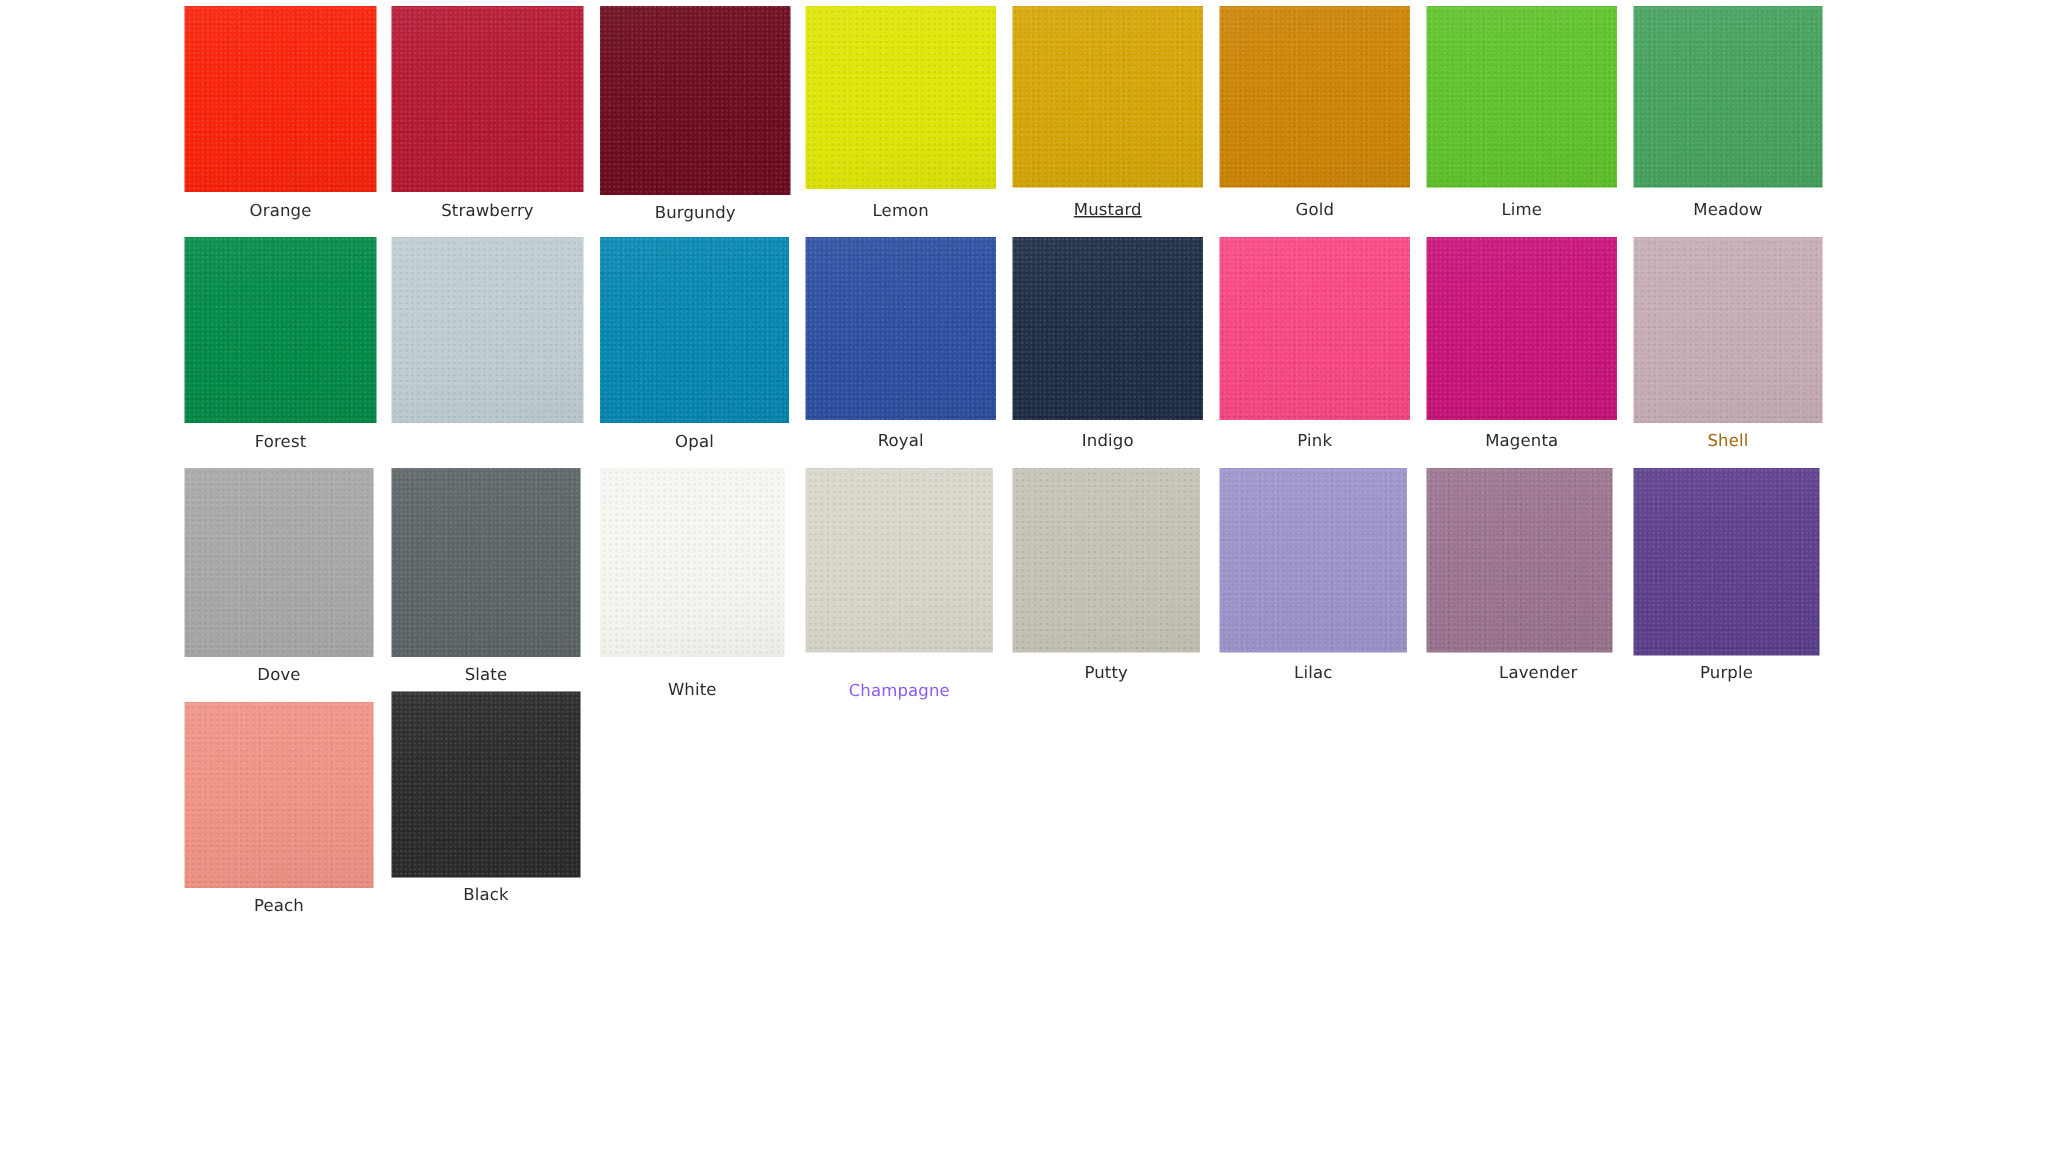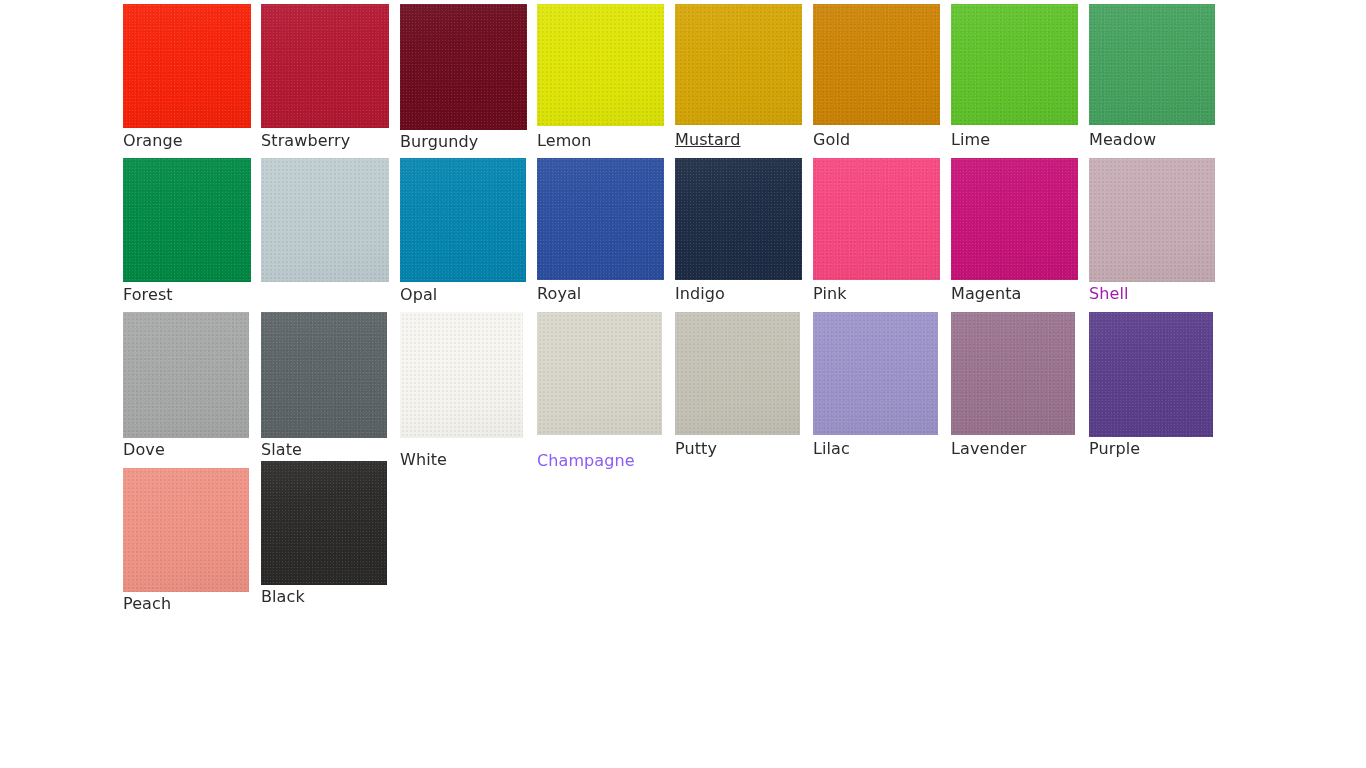--- a/index.html
+++ b/index.html
@@ -66,23 +66,23 @@
       rgba(255,255,255,0.015) 32%,
       rgba(0,0,0,0.012) 70%,
       rgba(0,0,0,0.045) 100%);
     pointer-events: none;
   }
 
   .swatch-label {
     position: absolute;
     left: 0;
     width: 100%;
-    text-align: left;
+    text-align: center;
     color: #2b2b2b;
-    font-size: 16px;
+    font-size: 11px;
     line-height: 16px;
     letter-spacing: 0.1px;
     white-space: nowrap;
   }
 </style>
 </head>
 <body style="background: rgb(255, 255, 255);">
 
 <div id="swatch-grid">
     <div class="swatch-cell" style="left: 123px; top: 4px; width: 128px; height: 147px;">
@@ -140,21 +140,21 @@
     <div class="swatch-cell" style="left: 813px; top: 158px; width: 127px; height: 146px;">
       <div class="swatch-chip" title="Pink" style="width: 127px; height: 122px; background: rgb(248, 71, 128);"></div>
       <div class="swatch-label" style="top: 128px; color: rgb(43, 43, 43);">Pink</div>
     </div>
     <div class="swatch-cell" style="left: 951px; top: 158px; width: 127px; height: 146px;">
       <div class="swatch-chip" title="Magenta" style="width: 127px; height: 122px; background: rgb(200, 18, 121);"></div>
       <div class="swatch-label" style="top: 128px; color: rgb(43, 43, 43);">Magenta</div>
     </div>
     <div class="swatch-cell" style="left: 1089px; top: 158px; width: 126px; height: 146px;">
       <div class="swatch-chip" title="Shell" style="width: 126px; height: 124px; background: rgb(199, 173, 181);"></div>
-      <div class="swatch-label" style="top: 128px; color: #a21caf;">Shell</div>
+      <div class="swatch-label" style="top: 128px; color: #a16207;">Shell</div>
     </div>
     <div class="swatch-cell" style="left: 123px; top: 312px; width: 126px; height: 148px;">
       <div class="swatch-chip" title="Dove" style="width: 126px; height: 126px; background: rgb(167, 169, 168);"></div>
       <div class="swatch-label" style="top: 130px; color: rgb(43, 43, 43);">Dove</div>
     </div>
     <div class="swatch-cell" style="left: 261px; top: 312px; width: 126px; height: 148px;">
       <div class="swatch-chip" title="Slate" style="width: 126px; height: 126px; background: rgb(93, 100, 103);"></div>
       <div class="swatch-label" style="top: 130px; color: rgb(43, 43, 43);">Slate</div>
     </div>
     <div class="swatch-cell" style="left: 400px; top: 312px; width: 123px; height: 148px;">

